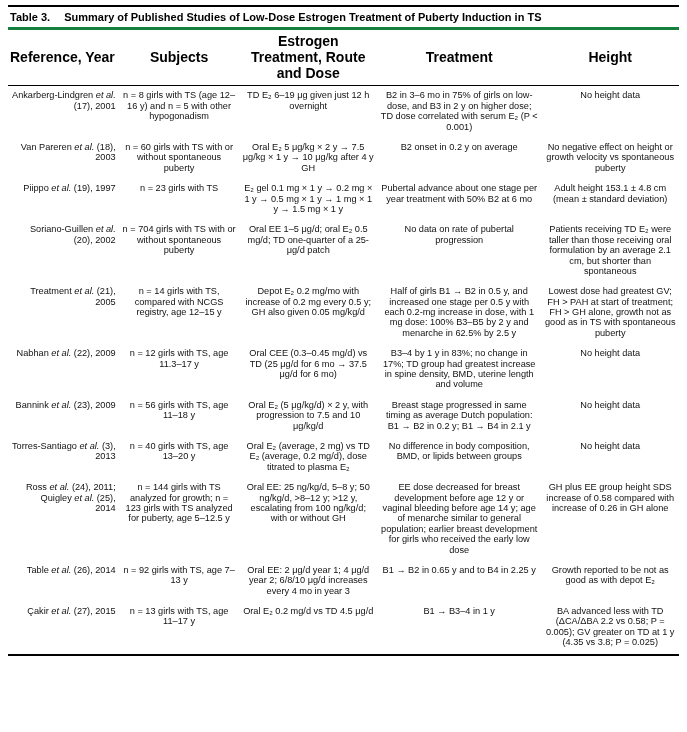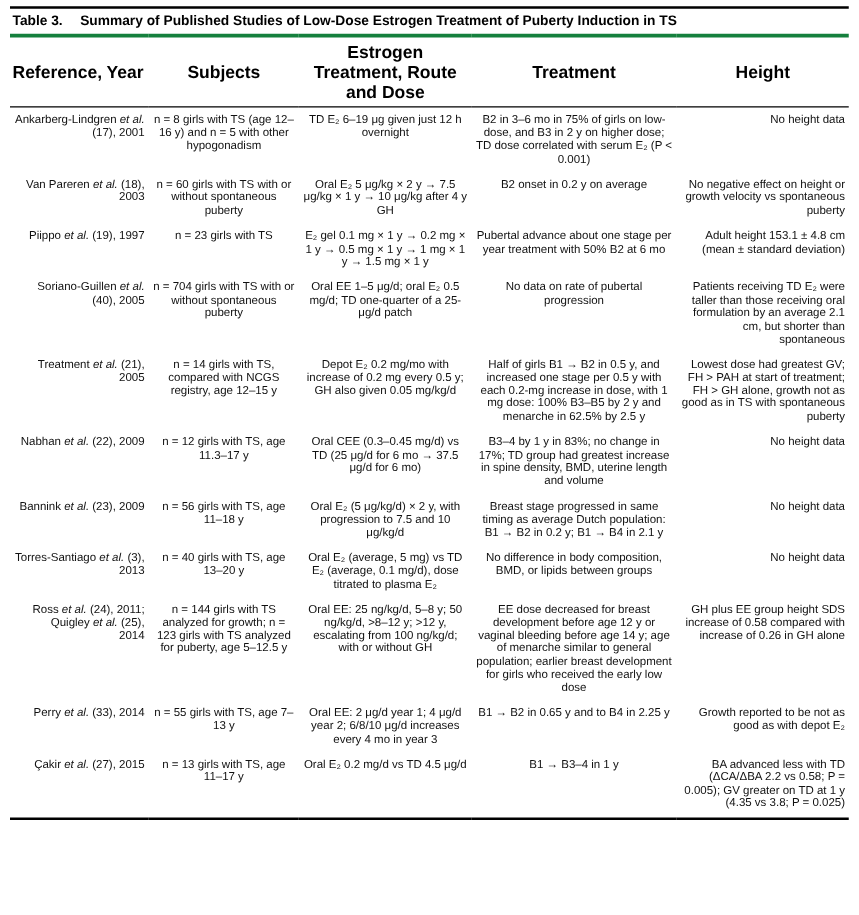--- a/index.html
+++ b/index.html
@@ -60,21 +60,21 @@
     padding: 4px 3px 6px 3px;
   }
   tbody td.col-ref {
     text-align: right;
     padding-left: 14px;
     text-indent: -12px;
   }
   tbody td.col-subjects,
   tbody td.col-treatment,
   tbody td.col-outcomes { text-align: center; }
-  tbody td.col-height { text-align: right; }
+  tbody td.col-height { text-align: center; }
   tbody td em {
     font-style: italic;
     font-weight: normal;
   }
 </style>
 </head>
 <body>
 
 <div class="paper">
   <div class="table-caption">
@@ -113,21 +113,21 @@
           <td class="col-height">No negative effect on height or growth velocity vs spontaneous puberty</td>
         </tr>
         <tr>
           <td class="col-ref"><span>Piippo </span><em>et al.</em><span> (19), 1997</span></td>
           <td class="col-subjects">n = 23 girls with TS</td>
           <td class="col-treatment">E₂ gel 0.1 mg × 1 y → 0.2 mg × 1 y → 0.5 mg × 1 y → 1 mg × 1 y → 1.5 mg × 1 y</td>
           <td class="col-outcomes">Pubertal advance about one stage per year treatment with 50% B2 at 6 mo</td>
           <td class="col-height">Adult height 153.1 ± 4.8 cm (mean ± standard deviation)</td>
         </tr>
         <tr>
-          <td class="col-ref"><span>Soriano-Guillen </span><em>et al.</em><span> (40), 2005</span></td>
+          <td class="col-ref"><span>Soriano-Guillen </span><em>et al.</em><span> (20), 2002</span></td>
           <td class="col-subjects">n = 704 girls with TS with or without spontaneous puberty</td>
           <td class="col-treatment">Oral EE 1–5 μg/d; oral E₂ 0.5 mg/d; TD one-quarter of a 25-μg/d patch</td>
           <td class="col-outcomes">No data on rate of pubertal progression</td>
           <td class="col-height">Patients receiving TD E₂ were taller than those receiving oral formulation by an average 2.1 cm, but shorter than spontaneous</td>
         </tr>
         <tr>
           <td class="col-ref"><span>Treatment </span><em>et al.</em><span> (21), 2005</span></td>
           <td class="col-subjects">n = 14 girls with TS, compared with NCGS registry, age 12–15 y</td>
           <td class="col-treatment">Depot E₂ 0.2 mg/mo with increase of 0.2 mg every 0.5 y; GH also given 0.05 mg/kg/d</td>
           <td class="col-outcomes">Half of girls B1 → B2 in 0.5 y, and increased one stage per 0.5 y with each 0.2-mg increase in dose, with 1 mg dose: 100% B3–B5 by 2 y and menarche in 62.5% by 2.5 y</td>
@@ -143,34 +143,34 @@
         <tr>
           <td class="col-ref"><span>Bannink </span><em>et al.</em><span> (23), 2009</span></td>
           <td class="col-subjects">n = 56 girls with TS, age 11–18 y</td>
           <td class="col-treatment">Oral E₂ (5 μg/kg/d) × 2 y, with progression to 7.5 and 10 μg/kg/d</td>
           <td class="col-outcomes">Breast stage progressed in same timing as average Dutch population: B1 → B2 in 0.2 y; B1 → B4 in 2.1 y</td>
           <td class="col-height">No height data</td>
         </tr>
         <tr>
           <td class="col-ref"><span>Torres-Santiago </span><em>et al.</em><span> (3), 2013</span></td>
           <td class="col-subjects">n = 40 girls with TS, age 13–20 y</td>
-          <td class="col-treatment">Oral E₂ (average, 5 mg) vs TD E₂ (average, 0.1 mg/d), dose titrated to plasma E₂</td>
+          <td class="col-treatment">Oral E₂ (average, 2 mg) vs TD E₂ (average, 0.2 mg/d), dose titrated to plasma E₂</td>
           <td class="col-outcomes">No difference in body composition, BMD, or lipids between groups</td>
           <td class="col-height">No height data</td>
         </tr>
         <tr>
           <td class="col-ref"><span>Ross </span><em>et al.</em><span> (24), 2011; </span><span>Quigley </span><em>et al.</em><span> (25), 2014</span></td>
           <td class="col-subjects">n = 144 girls with TS analyzed for growth; n = 123 girls with TS analyzed for puberty, age 5–12.5 y</td>
           <td class="col-treatment">Oral EE: 25 ng/kg/d, 5–8 y; 50 ng/kg/d, &gt;8–12 y; &gt;12 y, escalating from 100 ng/kg/d; with or without GH</td>
           <td class="col-outcomes">EE dose decreased for breast development before age 12 y or vaginal bleeding before age 14 y; age of menarche similar to general population; earlier breast development for girls who received the early low dose</td>
           <td class="col-height">GH plus EE group height SDS increase of 0.58 compared with increase of 0.26 in GH alone</td>
         </tr>
         <tr>
-          <td class="col-ref"><span>Perry </span><em>et al.</em><span> (33), 2014</span></td>
-          <td class="col-subjects">n = 55 girls with TS, age 7–13 y</td>
+          <td class="col-ref"><span>Table </span><em>et al.</em><span> (26), 2014</span></td>
+          <td class="col-subjects">n = 92 girls with TS, age 7–13 y</td>
           <td class="col-treatment">Oral EE: 2 μg/d year 1; 4 μg/d year 2; 6/8/10 μg/d increases every 4 mo in year 3</td>
           <td class="col-outcomes">B1 → B2 in 0.65 y and to B4 in 2.25 y</td>
           <td class="col-height">Growth reported to be not as good as with depot E₂</td>
         </tr>
         <tr>
           <td class="col-ref"><span>Çakir </span><em>et al.</em><span> (27), 2015</span></td>
           <td class="col-subjects">n = 13 girls with TS, age 11–17 y</td>
           <td class="col-treatment">Oral E₂ 0.2 mg/d vs TD 4.5 μg/d</td>
           <td class="col-outcomes">B1 → B3–4 in 1 y</td>
           <td class="col-height">BA advanced less with TD (ΔCA/ΔBA 2.2 vs 0.58; P = 0.005); GV greater on TD at 1 y (4.35 vs 3.8; P = 0.025)</td>

